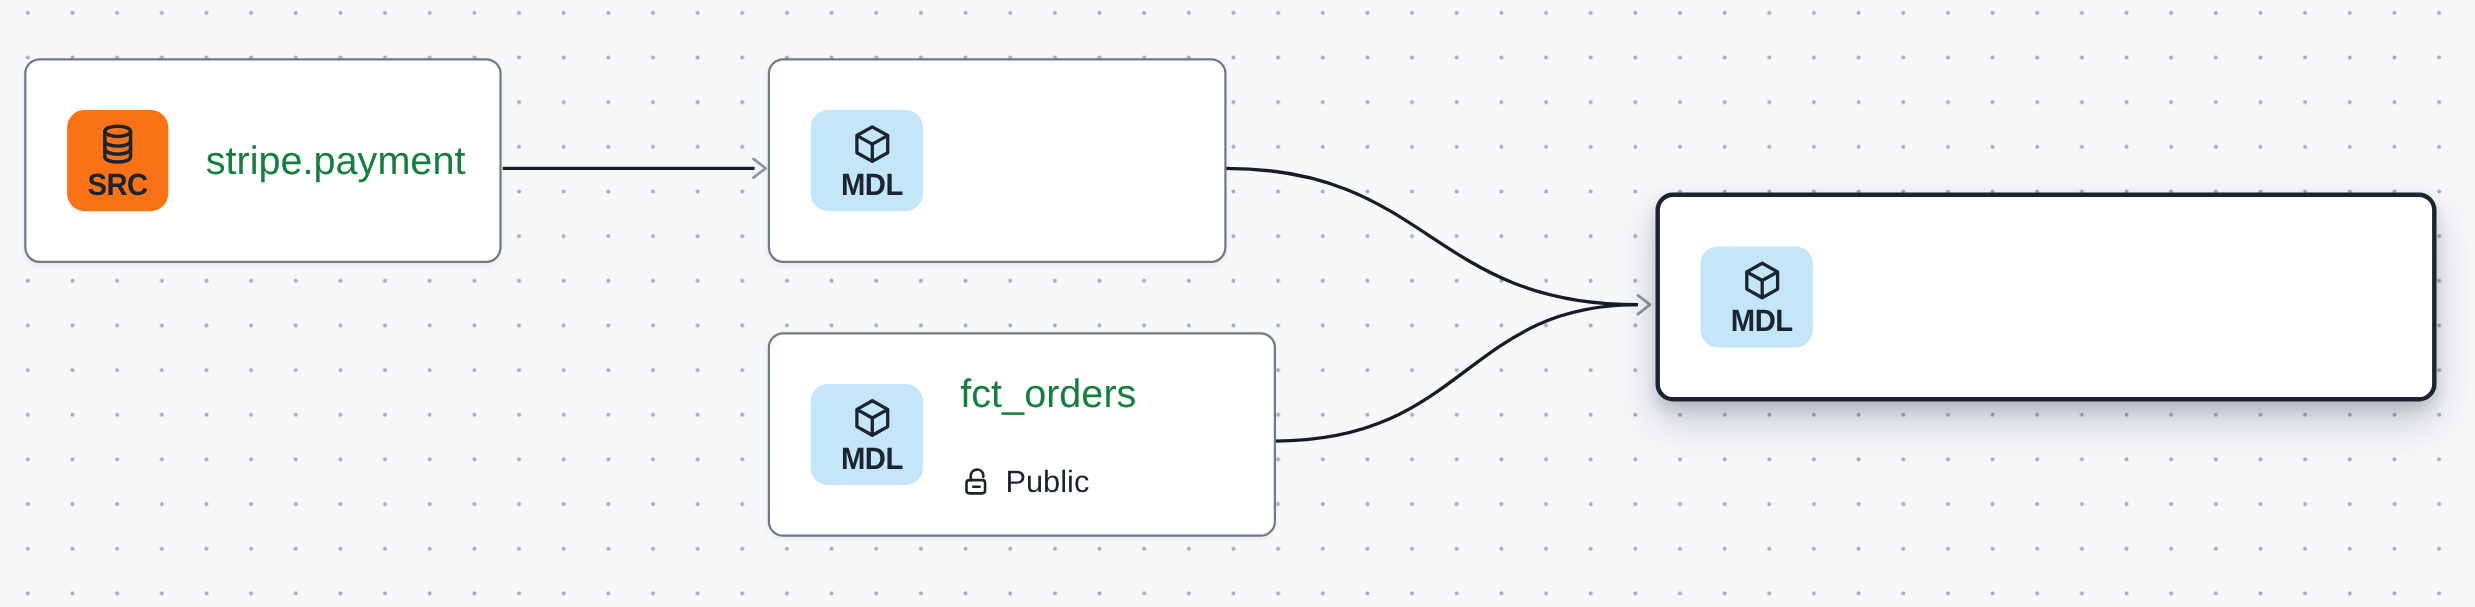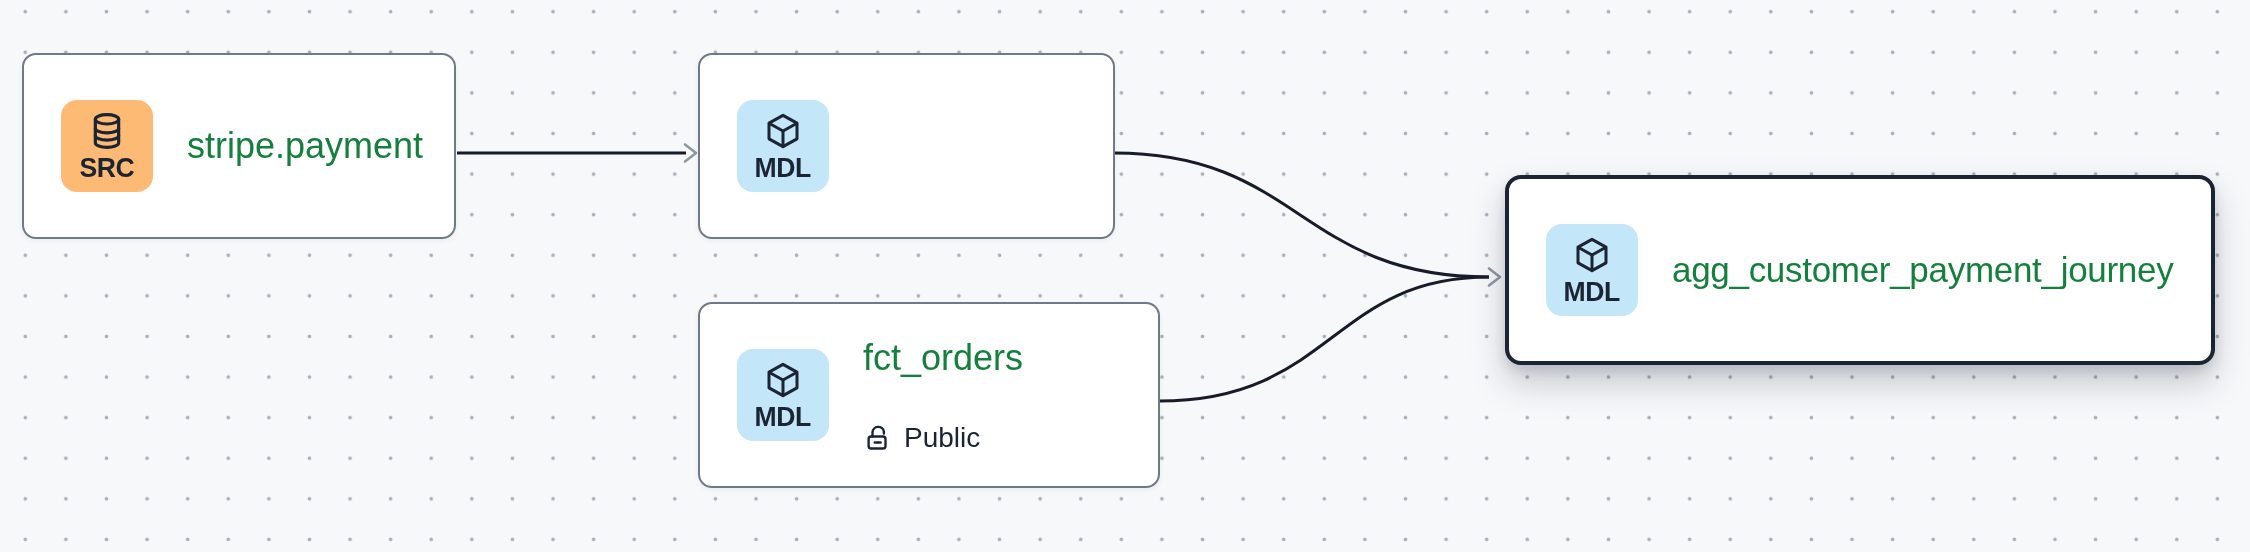--- a/index.html
+++ b/index.html
@@ -64,22 +64,22 @@
     flex: 0 0 auto;
     width: 92px;
     height: 92px;
     border-radius: 16px;
     display: flex;
     flex-direction: column;
     align-items: center;
     justify-content: center;
     gap: 3px;
   }
-  .badge-src { background: #fdba74; }
-  .badge-mdl { background: #c4e6f9; }
+  .badge-src { background: #f97316; }
+  .badge-mdl { background: #c4e6f9; padding-left: 10px; }
   .badge svg {
     width: 44px;
     height: 40px;
     stroke: #1b2433;
     fill: none;
     stroke-linecap: round;
     stroke-linejoin: round;
   }
   .badge-label {
     font-size: 28px;
@@ -192,16 +192,15 @@
 
   <div class="node node-agg selected">
     <div class="badge badge-mdl">
       <svg viewBox="0 0 24 24" stroke-width="1.8">
         <path d="M12 2.6 L20.4 7.3 V16.7 L12 21.4 L3.6 16.7 V7.3 Z"></path>
         <path d="M3.9 7.5 L12 12 L20.1 7.5"></path>
         <path d="M12 12 V21.1"></path>
       </svg>
       <span class="badge-label">MDL</span>
     </div>
-    <div class="node-title">agg_customer_payment_journey</div>
   </div>
 
 </div>
 
 </body></html>

